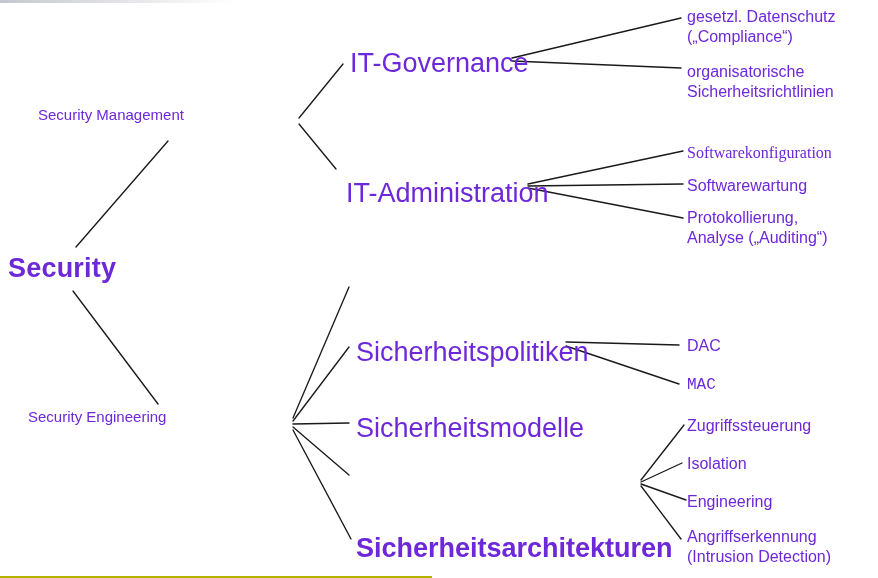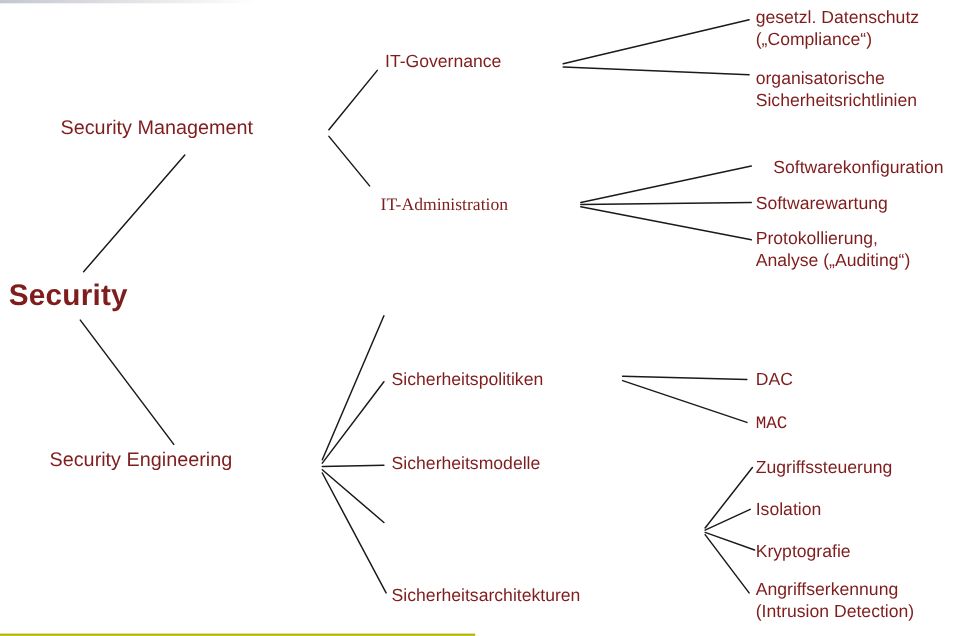--- a/index.html
+++ b/index.html
@@ -7,26 +7,26 @@
     width: 878px; height: 578px;
     background: #ffffff;
     font-family: "Liberation Sans", "DejaVu Sans", sans-serif;
     color: #000000;
     overflow: hidden;
   }
   .stage { position: relative; width: 878px; height: 578px; background: #ffffff; }
   .node {
     position: absolute;
     white-space: pre-line;
-    color: #7f1d1d;
+    color: #6d28d9;
     line-height: 1.22;
   }
   .lvl-root { font-size: 27px; font-weight: bold; letter-spacing: 0.2px; }
-  .lvl-1    { font-size: 18px; margin-left: 17px; }
-  .lvl-2    { font-size: 16px; text-align: right; }
+  .lvl-1    { font-size: 15px; }
+  .lvl-2    { font-size: 27px; text-align: right; }
   .lvl-3    { font-size: 16px; line-height: 1.28; }
   svg.edges { position: absolute; top: 0; left: 0; }
   .top-edge-shadow {
     position: absolute; top: 0; left: 0; width: 235px; height: 3px;
     background: linear-gradient(to right, rgba(185,189,196,0.85), rgba(185,189,196,0));
   }
   .bottom-accent-line {
     position: absolute; bottom: 0; left: 0; width: 432px; height: 2px;
   }
 </style>
@@ -59,40 +59,40 @@
     <line x1="641" y1="484" x2="686" y2="500"></line>
     <line x1="641" y1="486" x2="681" y2="539"></line>
   </svg>
 
   <div class="node lvl-root" style="left:8px; top:252px;">Security</div>
 
   <div class="node lvl-1" style="left:38px; top:106px;">Security Management</div>
   <div class="node lvl-1" style="left:28px; top:408px;text-align:center;">Security Engineering</div>
 
   <div class="node lvl-2" style="left:350px; top:47px;">IT-Governance</div>
-  <div class="node lvl-2" style="left:346px; top:177px;font-family:Liberation Serif, serif;">IT-Administration</div>
+  <div class="node lvl-2" style="left:346px; top:177px;">IT-Administration</div>
 
   <div class="node lvl-2" style="left:356px; top:336px;">Sicherheitspolitiken</div>
   <div class="node lvl-2" style="left:356px; top:412px;">Sicherheitsmodelle</div>
-  <div class="node lvl-2" style="left:356px; top:532px;">Sicherheitsarchitekturen</div>
+  <div class="node lvl-2" style="left:356px; top:532px;font-weight:bold;">Sicherheitsarchitekturen</div>
 
   <div class="node lvl-3" style="left:687px; top:7px;">gesetzl. Datenschutz
 („Compliance“)</div>
   <div class="node lvl-3" style="left:687px; top:62px;">organisatorische
 Sicherheitsrichtlinien</div>
 
-  <div class="node lvl-3" style="left:703px; top:143px;">Softwarekonfiguration</div>
+  <div class="node lvl-3" style="left:687px; top:143px;font-family:Liberation Serif, serif;">Softwarekonfiguration</div>
   <div class="node lvl-3" style="left:687px; top:176px;">Softwarewartung</div>
   <div class="node lvl-3" style="left:687px; top:208px;">Protokollierung,
 Analyse („Auditing“)</div>
 
   <div class="node lvl-3" style="left:687px; top:336px;">DAC</div>
   <div class="node lvl-3" style="left:687px; top:375px;font-family:Liberation Mono, monospace;">MAC</div>
 
   <div class="node lvl-3" style="left:687px; top:416px;">Zugriffssteuerung</div>
   <div class="node lvl-3" style="left:687px; top:454px;">Isolation</div>
-  <div class="node lvl-3" style="left:687px; top:492px;">Kryptografie</div>
+  <div class="node lvl-3" style="left:687px; top:492px;">Engineering</div>
   <div class="node lvl-3" style="left:687px; top:527px;">Angriffserkennung
 (Intrusion Detection)</div>
 
   <div class="bottom-accent-line" style="background: rgb(179, 179, 0);"></div>
 
 </div>
 
 </body></html>

